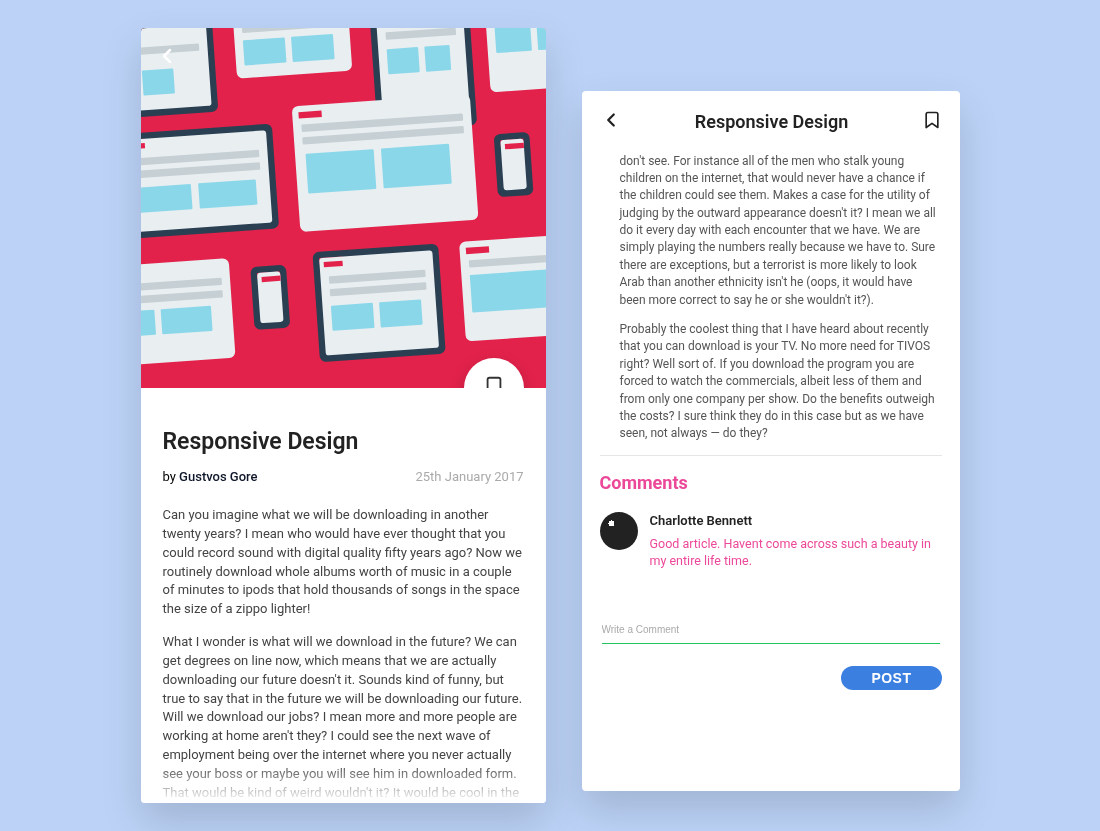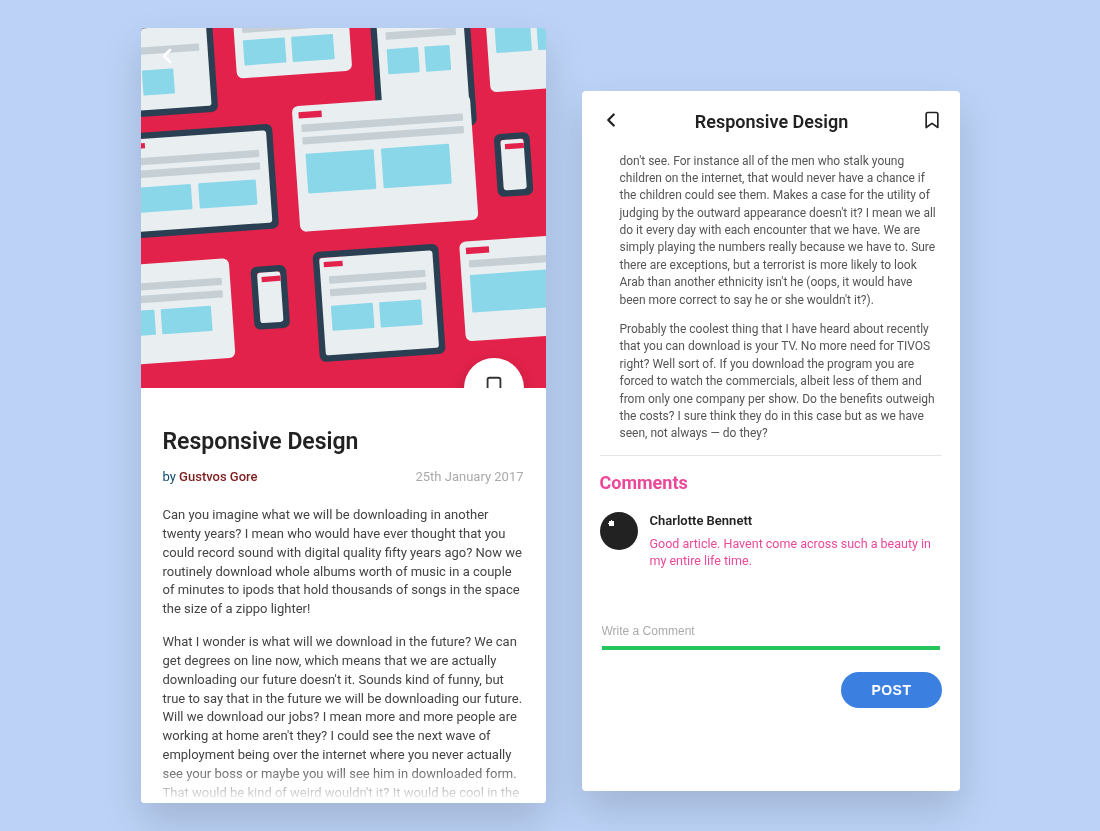--- a/index.html
+++ b/index.html
@@ -112,22 +112,22 @@
   color: #222;
   margin-top: 16px;
 }
 .meta {
   display: flex;
   justify-content: space-between;
   margin-top: 14px;
   font-size: 13px;
   color: #aaa;
 }
-.meta .by { color: #0c4a6e; }
-.meta .author { color: #7f1d1d; font-weight: 500; }
+.meta .by { color: #000000; }
+.meta .author { color: #0f172a; font-weight: 500; }
 .body-text {
   margin-top: 22px;
   font-size: 13px;
   line-height: 1.45;
   color: #444;
 }
 .body-text p { margin-bottom: 14px; }
 .fadeout {
   position: absolute;
   left: 0; right: 0; bottom: 0;
@@ -186,39 +186,39 @@
 }
 .c-name { font-weight: 600; color: #222; font-size: 13px; margin-bottom: 4px; }
 .c-text { color: #ec4899; font-size: 12.5px; line-height: 1.4; }
 .comment-input-wrap {
   margin-top: 46px;
   padding: 0 2px;
 }
 .comment-input {
   width: 100%;
   border: none;
-  border-bottom: 4px solid #22c55e;
+  border-bottom: 1px solid #22c55e;
   padding: 8px 0;
-  font-size: 12px;
+  font-size: 10px;
   color: #c2410c;
   outline: none;
 }
 .comment-input::placeholder { color: #aaa; }
 .post-row {
   display: flex;
   justify-content: flex-end;
   margin-top: 22px;
   padding-bottom: 20px;
 }
 .post-btn {
   background: #3b7fe0;
   color: #fff;
   border: none;
   border-radius: 22px;
-  padding: 10px 30px;
+  padding: 4px 30px;
   font-size: 14px;
   font-weight: 600;
   letter-spacing: 0.5px;
   cursor: pointer;
 }
 </style>
 </head>
 <body>
 
 <div class="phone phone-left">

